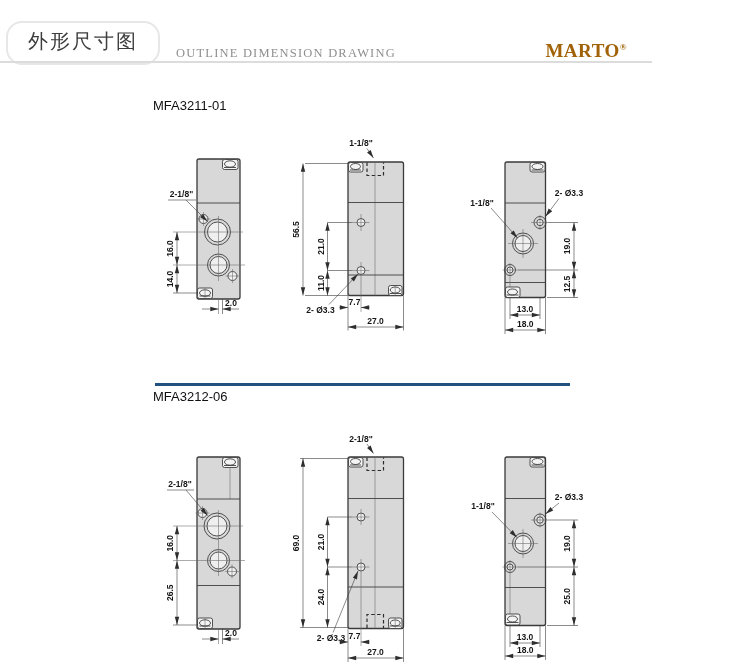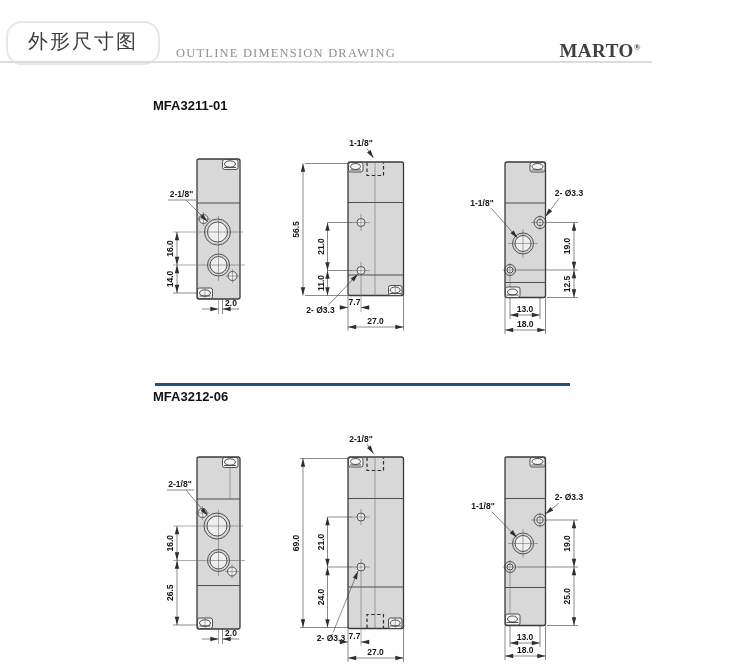--- a/index.html
+++ b/index.html
@@ -5,26 +5,26 @@
   html,body{margin:0;padding:0;background:#ffffff;}
   .page{position:relative;width:652px;height:667px;background:#ffffff;overflow:hidden;
         font-family:"Liberation Sans",sans-serif;margin-top:12px;}
   
   .title-box{position:absolute;left:6px;top:9px;width:150px;height:40px;
              border:2px solid #e7e7e7;border-radius:16px;background:#fff;}
   .title-cn{position:absolute;left:28px;top:16px;font-family:"Liberation Serif",serif;
             font-size:20px;letter-spacing:2px;color:#3d3d3d;}
   .subtitle{position:absolute;left:176px;top:34px;font-family:"Liberation Serif",serif;
             font-size:12.5px;letter-spacing:1.2px;color:#8f8f8f;text-align:center;}
-  .brand{position:absolute;right:11px;top:28px;font-family:"Liberation Serif",serif;
-         font-weight:700;font-size:19px;color:#404040;letter-spacing:.5px;}
+  .brand{position:absolute;right:25px;top:28px;font-family:"Liberation Serif",serif;
+         font-weight:700;font-size:19px;color:#a16207;letter-spacing:.5px;}
   .brand sup{font-size:9px;}
   .header-rule{position:absolute;left:0;top:49px;width:750px;height:2px;background:#dcdcdc;}
   
-  .model-label{position:absolute;left:153px;font-size:13px;font-weight:700;color:#101010;}
+  .model-label{position:absolute;left:153px;font-size:13px;font-weight:400;color:#101010;}
   .section-divider{position:absolute;left:155px;top:371px;width:415px;height:2.5px;background:#20517f;}
   
   svg.view{position:absolute;overflow:visible;}
   .body-outline{fill:#d8d8d8;stroke:#3a3a3a;stroke-width:1.3;}
   .tab{fill:#f4f4f4;stroke:#3f3f3f;stroke-width:0.9;}
   .detail{fill:none;stroke:#3f3f3f;stroke-width:0.9;}
   .hole{fill:#efefef;stroke:#3f3f3f;stroke-width:0.9;}
   .ring{fill:none;stroke:#3f3f3f;stroke-width:0.9;}
   .cl{fill:none;stroke:#666;stroke-width:0.55;}
   .dim{fill:none;stroke:#3c3c3c;stroke-width:0.6;}

